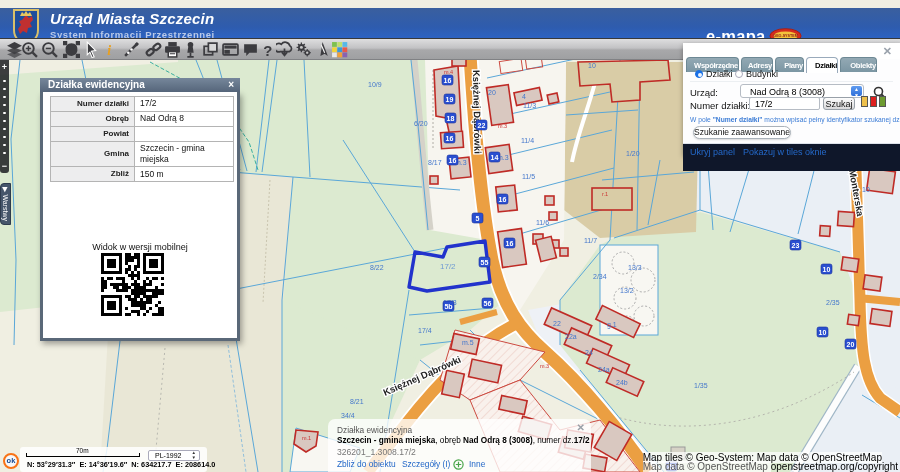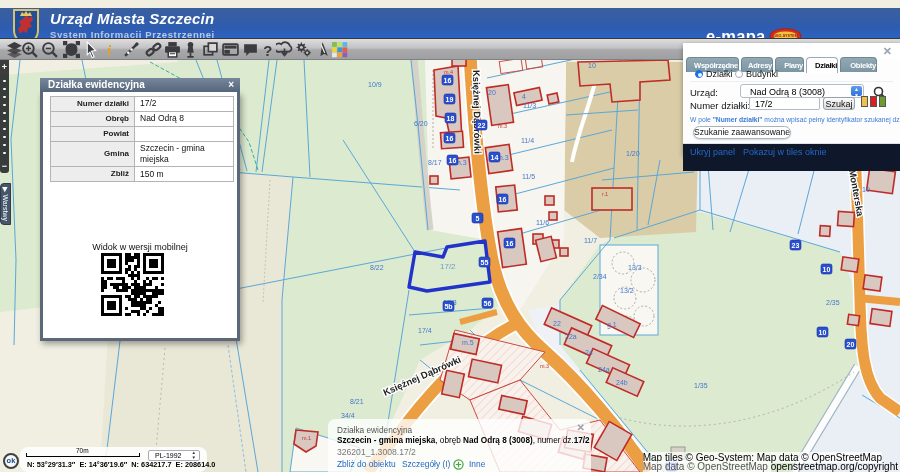--- a/index.html
+++ b/index.html
@@ -48,22 +48,22 @@
 #rbody label{position:absolute;color:#111;font-size:9px}
 #rbody .fl{position:absolute;color:#111;font-size:9.5px}
 .selbox{position:absolute;background:#fff;border:1px solid #b6bcc4;border-radius:3px}
 .spin{position:absolute;right:1px;top:1px;width:11px;bottom:1px;background:linear-gradient(#5f9bf0,#2f6fd8);border-radius:2px;color:#fff;font-size:5px;text-align:center;line-height:6px}
 #szukaj{position:absolute;left:140px;top:38px;width:32px;height:13px;background:linear-gradient(#fdfdfd,#d8d8da);border:1px solid #98a0a8;border-radius:3px;font-size:9px;text-align:center;line-height:12px;color:#111}
 .sq{position:absolute;top:37px;width:7px;height:11px;border:1px solid #555}
 #rhint{position:absolute;left:7px;top:57px;width:210px;color:#3a7bd5;font-size:6.7px;white-space:nowrap}
 #advbtn{position:absolute;left:10px;top:67px;width:98px;height:12.5px;background:#fff;border:1px solid #aab2ba;border-radius:7px;font-size:8.5px;white-space:nowrap;text-align:center;line-height:11.5px;color:#111;box-shadow:0 1px 2px rgba(0,0,0,.15)}
 #rlinks{position:absolute;left:0px;top:84px;width:217px;height:28px;background:#0f172a;border-top:1px solid #dde2ea;font-size:9px;color:#2468c8}
 
-#okbtn{z-index:7;position:absolute;left:3px;top:453px;width:16px;height:16px;border-radius:50%;background:#f6f8fa;border:2px solid #404040;color:#17498f;font-size:7.5px;font-weight:bold;text-align:center;line-height:12px}
-#scalebox{position:absolute;left:20px;top:447px;width:187px;height:25px;background:rgba(255,255,255,.85);border-radius:8px;z-index:6}
+#okbtn{z-index:7;position:absolute;left:3px;top:453px;width:16px;height:16px;border-radius:50%;background:#f6f8fa;border:2px solid #f97316;color:#17498f;font-size:7.5px;font-weight:bold;text-align:center;line-height:12px}
+#scalebox{position:absolute;left:20px;top:447px;width:187px;height:25px;background:rgba(255,255,255,.85);border-radius:3px;z-index:6}
 #scalebox .lbl70{position:absolute;left:56px;top:0px;font-size:6.5px;color:#000}
 #scalebox .bar{position:absolute;left:6px;top:6px;width:114px;height:3.5px;border-left:1.5px solid #000;border-right:1.5px solid #000;border-bottom:1.5px solid #000}
 #pl1992{position:absolute;left:128px;top:3px;width:52px;height:11px;background:#fff;border:1px solid #aab;border-radius:2px;font-size:7px;color:#000;padding:1px 0 0 6px}
 #pl1992 .ar{position:absolute;right:3px;top:0px;font-size:4.5px;color:#333;line-height:4.5px}
 #coords{position:absolute;left:7px;top:12.5px;font-size:7.3px;font-weight:bold;color:#000}
 #infobox{position:absolute;left:328px;top:418.5px;width:263px;height:53.5px;background:rgba(255,255,255,.78);border-radius:7px 7px 0 0;font-size:8.5px}
 #infobox .r1{position:absolute;left:9px;top:6px;color:#555;font-size:8.3px}
 #infobox .r2{position:absolute;left:9px;top:17px;color:#000;font-size:8.2px;white-space:nowrap}
 #infobox .r3{position:absolute;left:9px;top:28.5px;color:#777;font-size:8.6px}
 #infobox .r4{position:absolute;left:9px;top:40px;color:#2468c8;font-size:8.4px}

